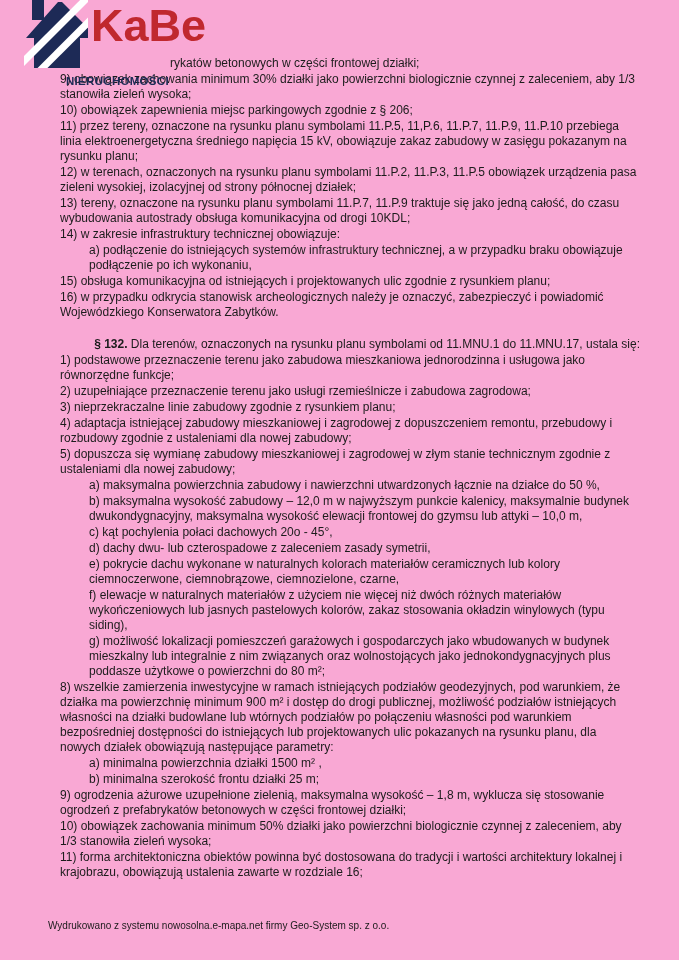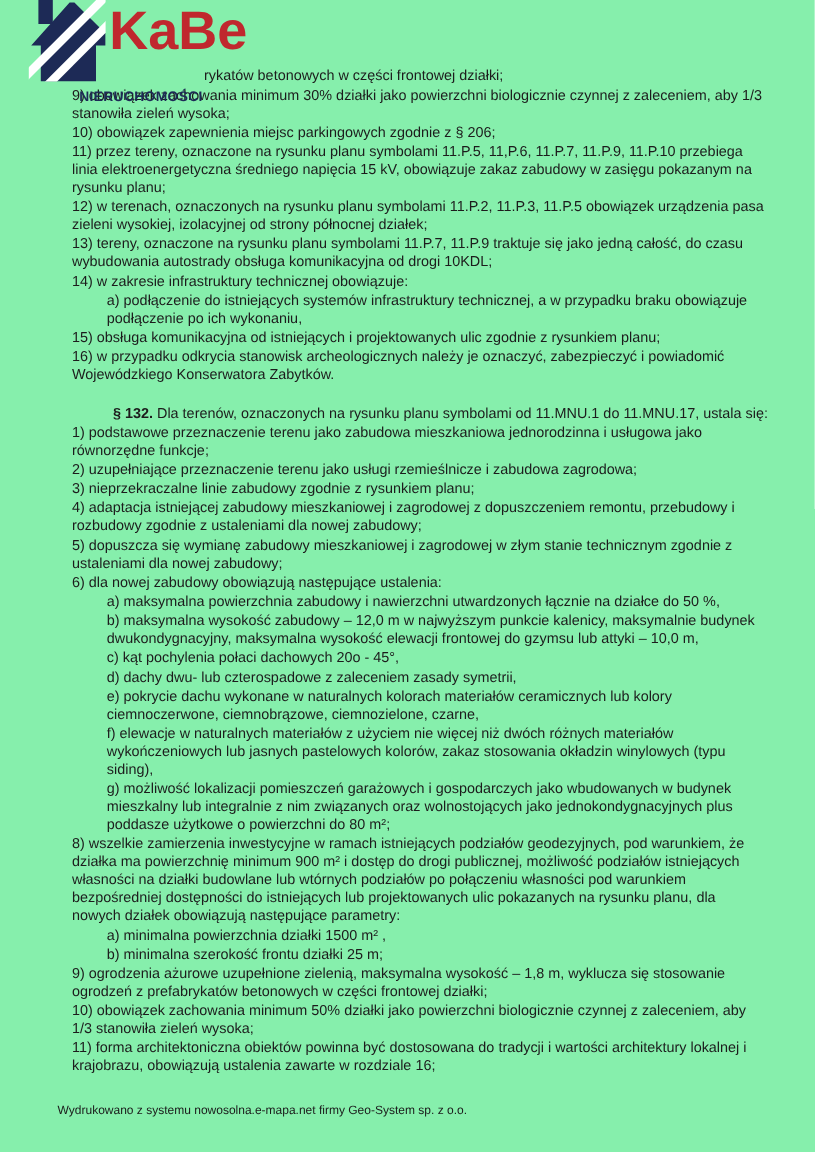--- a/index.html
+++ b/index.html
@@ -1,20 +1,20 @@
 <!DOCTYPE html>
 <html><head>
 <meta charset="utf-8">
 <style>
   html, body { margin: 0; padding: 0; background: #ffffff; }
   .page {
     position: relative;
     width: 679px;
     height: 960px;
-    background: #86efac;
+    background: #f9a8d4;
     font-family: "Liberation Sans", sans-serif;
     overflow: hidden;
   }
   
   .logo { position: absolute; left: 0; top: 0; width: 260px; height: 70px; z-index: 2; }
   .logo-house { position: absolute; left: 24px; top: 0; width: 64px; height: 68px; }
   .logo-brand {
     position: absolute; left: 91px; top: 0px;
     font-size: 45px; font-weight: bold; line-height: 52px;
     color: #c0282e;
@@ -81,21 +81,20 @@
       <span class="marker">§ 132. </span>
       <span>Dla terenów, oznaczonych na rysunku planu symbolami od 11.MNU.1 do 11.MNU.17, ustala się:</span>
     </div>
 
     <div>
         <div class="doc-line indent-1">1) podstawowe przeznaczenie terenu jako zabudowa mieszkaniowa jednorodzinna i usługowa jako równorzędne funkcje;</div>
         <div class="doc-line indent-1">2) uzupełniające przeznaczenie terenu jako usługi rzemieślnicze i zabudowa zagrodowa;</div>
         <div class="doc-line indent-1">3) nieprzekraczalne linie zabudowy zgodnie z rysunkiem planu;</div>
         <div class="doc-line indent-1">4) adaptacja istniejącej zabudowy mieszkaniowej i zagrodowej z dopuszczeniem remontu, przebudowy i rozbudowy zgodnie z ustaleniami dla nowej zabudowy;</div>
         <div class="doc-line indent-1">5) dopuszcza się wymianę zabudowy mieszkaniowej i zagrodowej w złym stanie technicznym zgodnie z ustaleniami dla nowej zabudowy;</div>
-        <div class="doc-line indent-1">6) dla nowej zabudowy obowiązują następujące ustalenia:</div>
         <div class="doc-line indent-2">a) maksymalna powierzchnia zabudowy i nawierzchni utwardzonych łącznie na działce do 50 %,</div>
         <div class="doc-line indent-2">b) maksymalna wysokość zabudowy – 12,0 m w najwyższym punkcie kalenicy, maksymalnie budynek dwukondygnacyjny, maksymalna wysokość elewacji frontowej do gzymsu lub attyki – 10,0 m,</div>
         <div class="doc-line indent-2">c) kąt pochylenia połaci dachowych 20o - 45°,</div>
         <div class="doc-line indent-2">d) dachy dwu- lub czterospadowe z zaleceniem zasady symetrii,</div>
         <div class="doc-line indent-2">e) pokrycie dachu wykonane w naturalnych kolorach materiałów ceramicznych lub kolory ciemnoczerwone, ciemnobrązowe, ciemnozielone, czarne,</div>
         <div class="doc-line indent-2">f) elewacje w naturalnych materiałów z użyciem nie więcej niż dwóch różnych materiałów wykończeniowych lub jasnych pastelowych kolorów, zakaz stosowania okładzin winylowych (typu siding),</div>
         <div class="doc-line indent-2">g) możliwość lokalizacji pomieszczeń garażowych i gospodarczych jako wbudowanych w budynek mieszkalny lub integralnie z nim związanych oraz wolnostojących jako jednokondygnacyjnych plus poddasze użytkowe o powierzchni do 80 m²;</div>
         <div class="doc-line indent-1">8) wszelkie zamierzenia inwestycyjne w ramach istniejących podziałów geodezyjnych, pod warunkiem, że działka ma powierzchnię minimum 900 m² i dostęp do drogi publicznej, możliwość podziałów istniejących własności na działki budowlane lub wtórnych podziałów po połączeniu własności pod warunkiem bezpośredniej dostępności do istniejących lub projektowanych ulic pokazanych na rysunku planu, dla nowych działek obowiązują następujące parametry:</div>
         <div class="doc-line indent-2">a) minimalna powierzchnia działki 1500 m² ,</div>
         <div class="doc-line indent-2">b) minimalna szerokość frontu działki 25 m;</div>

